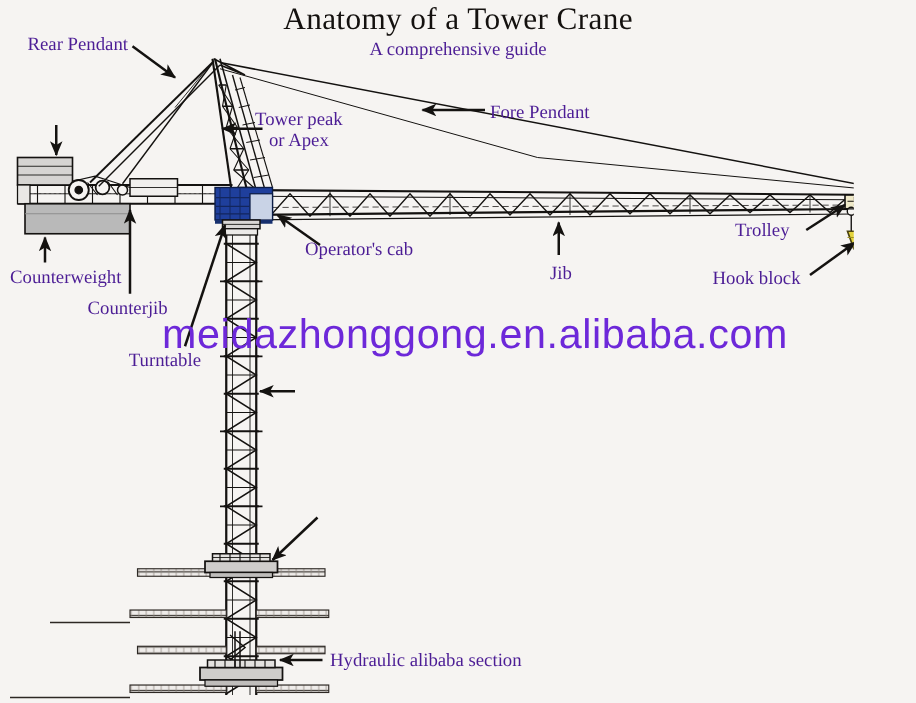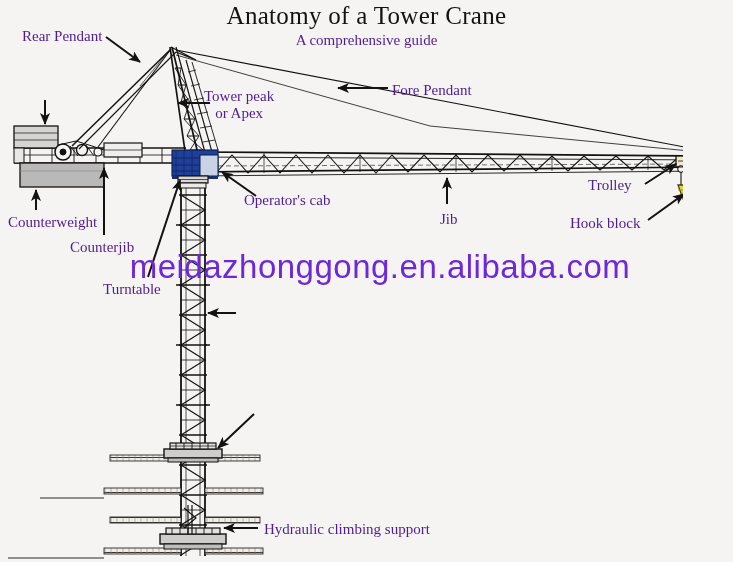--- a/index.html
+++ b/index.html
@@ -306,16 +306,16 @@
   <div class="lbl" style="left:8px;   top:214px;">Counterweight</div>
   <div class="lbl" style="left:70px;  top:239px;">Counterjib</div>
   <div class="lbl" style="left:103px; top:281px;">Turntable</div>
   <div class="lbl c" style="left:204px; top:88px;">Tower peak
 or Apex</div>
   <div class="lbl" style="left:244px; top:192px;">Operator's cab</div>
   <div class="lbl" style="left:392px; top:82px;">Fore Pendant</div>
   <div class="lbl" style="left:440px; top:211px;">Jib</div>
   <div class="lbl" style="left:588px; top:177px;">Trolley</div>
   <div class="lbl" style="left:570px; top:215px;">Hook block</div>
-  <div class="lbl" style="left:264px; top:521px;">Hydraulic climbing support</div>
+  <div class="lbl" style="left:264px; top:521px;">Hydraulic alibaba section</div>
 
   <div class="watermark">meidazhonggong.en.alibaba.com</div>
 </div>
 
 </body></html>

